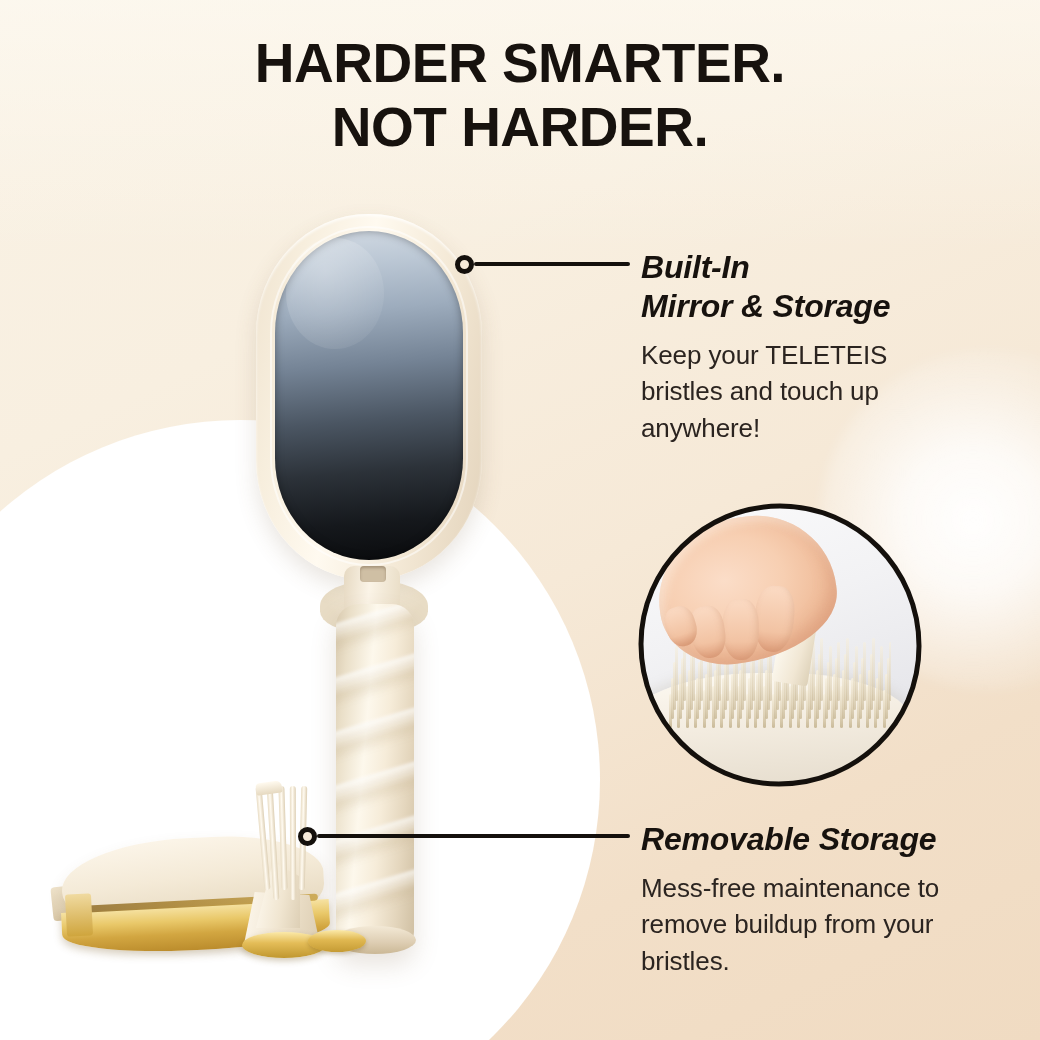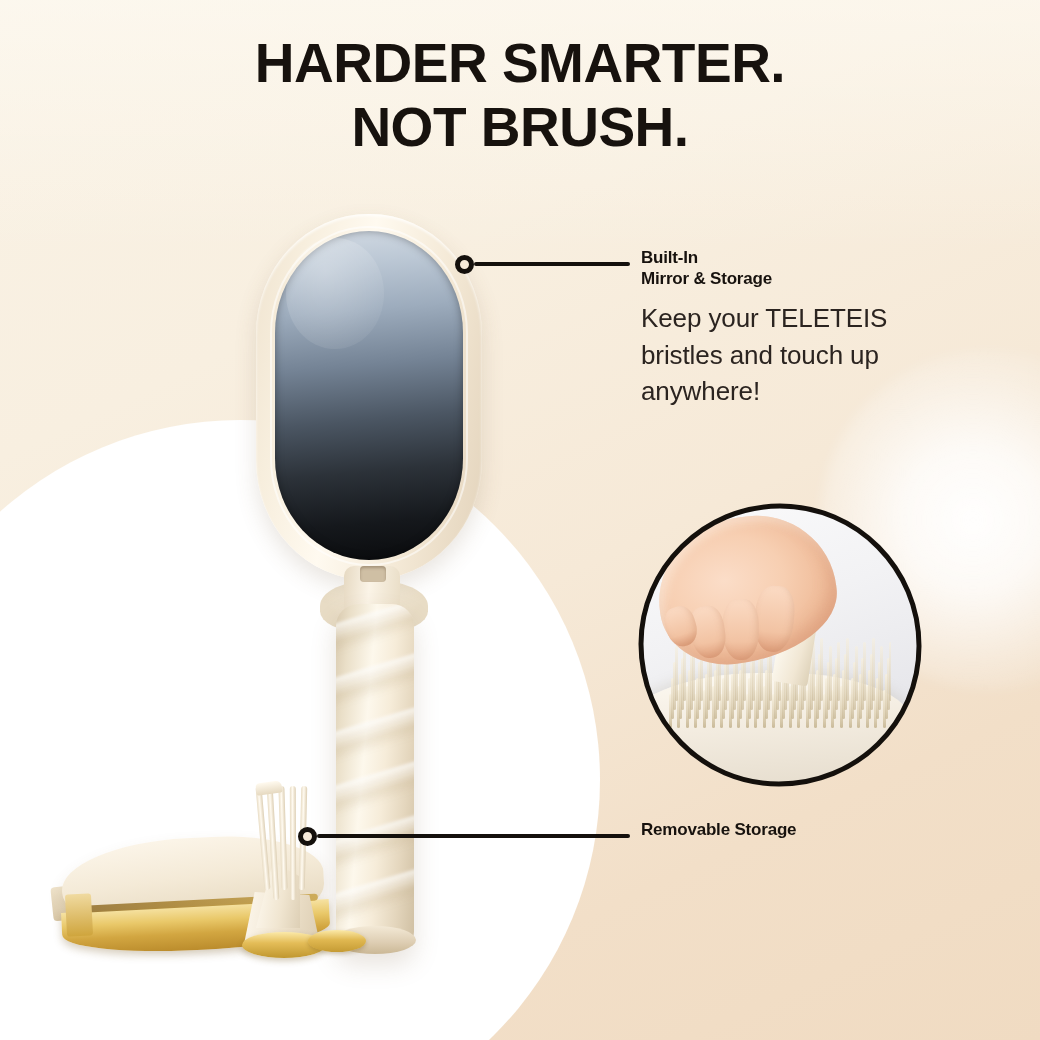--- a/index.html
+++ b/index.html
@@ -316,25 +316,26 @@
     width:19px; height:19px;
     border-radius:50%;
     border:5px solid #14100c;
     background:#f6ead9;
     box-sizing:border-box;
   }
 
   
   .callout { position:absolute; width:330px; }
   .callout h3 {
-    font-size:17px;
+    font-size:32px;
     font-weight:bold;
     color:#17120e;
     line-height:1.22;
     letter-spacing:-0.2px;
+    font-style:italic;
   }
   .callout p {
     margin-top:11px;
     font-size:26px;
     font-weight:normal;
     color:#2b2420;
     line-height:1.40;
     letter-spacing:-0.1px;
   }
   #callout-mirror { left:641px; top:248px; }
@@ -344,21 +345,21 @@
 <body>
 
 <div id="stage">
 
   <div class="bg-band"></div>
   <div class="bg-glow"></div>
   <div class="white-circle-blur"></div>
 
   <div class="headline">
     <span class="l1">HARDER SMARTER.</span>
-    <span class="l2">NOT BRUSH.</span>
+    <span class="l2">NOT HARDER.</span>
   </div>
 
   <div id="product">
 
     <div class="shoulder"></div>
 
     <div class="mirror-frame">
       <div class="mirror-glass"></div>
       <div class="mirror-rim-hl"></div>
     </div>
@@ -531,15 +532,16 @@
       <span>Built-In</span><br>
       <span>Mirror &amp; Storage</span>
     </h3>
     <p>Keep your TELETEIS bristles and touch up anywhere!</p>
   </div>
 
   <div class="callout" id="callout-cleaner">
     <h3>
       <span>Removable Storage</span>
     </h3>
+    <p>Mess-free maintenance to remove buildup from your bristles.</p>
   </div>
 
 </div>
 
 </body></html>

